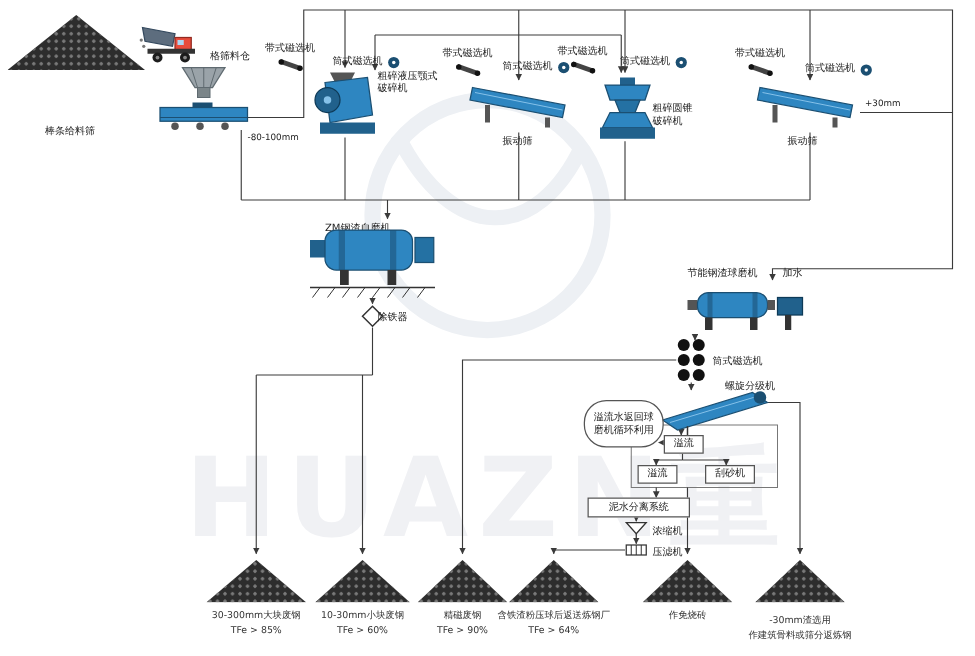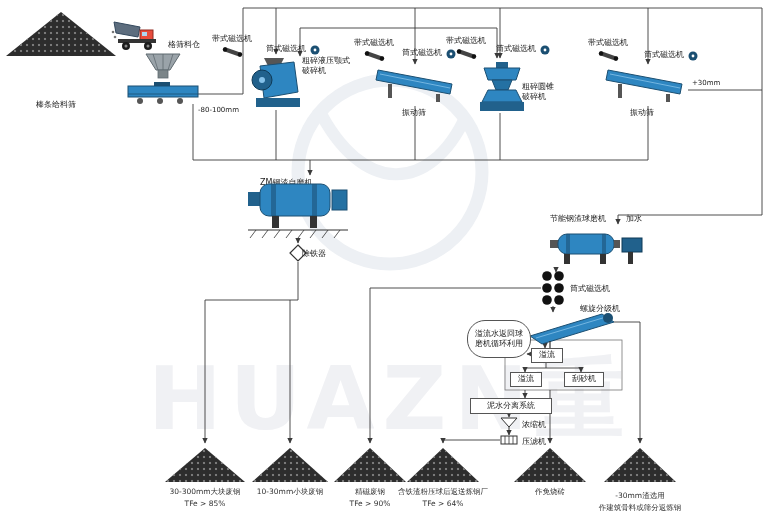--- a/index.html
+++ b/index.html
@@ -297,20 +297,21 @@
   <div class="pile" style="left:407px;top:448px;width:72px;height:34px;"></div>
   <div class="pile" style="left:514px;top:448px;width:72px;height:34px;"></div>
   <div class="pile" style="left:604px;top:448px;width:72px;height:34px;"></div>
 
   <div class="prod" style="left:130px;top:486px;">
     <div>30-300mm大块废钢</div>
     <div>TFe &gt; 85%</div>
   </div>
   <div class="prod" style="left:215px;top:486px;">
     <div>10-30mm小块废钢</div>
+    <div>TFe &gt; 60%</div>
   </div>
   <div class="prod" style="left:295px;top:486px;">
     <div>精磁废钢</div>
     <div>TFe &gt; 90%</div>
   </div>
   <div class="prod" style="left:368px;top:486px;">
     <div>含铁渣粉压球后返送炼钢厂</div>
     <div>TFe &gt; 64%</div>
   </div>
   <div class="prod" style="left:475px;top:486px;">

